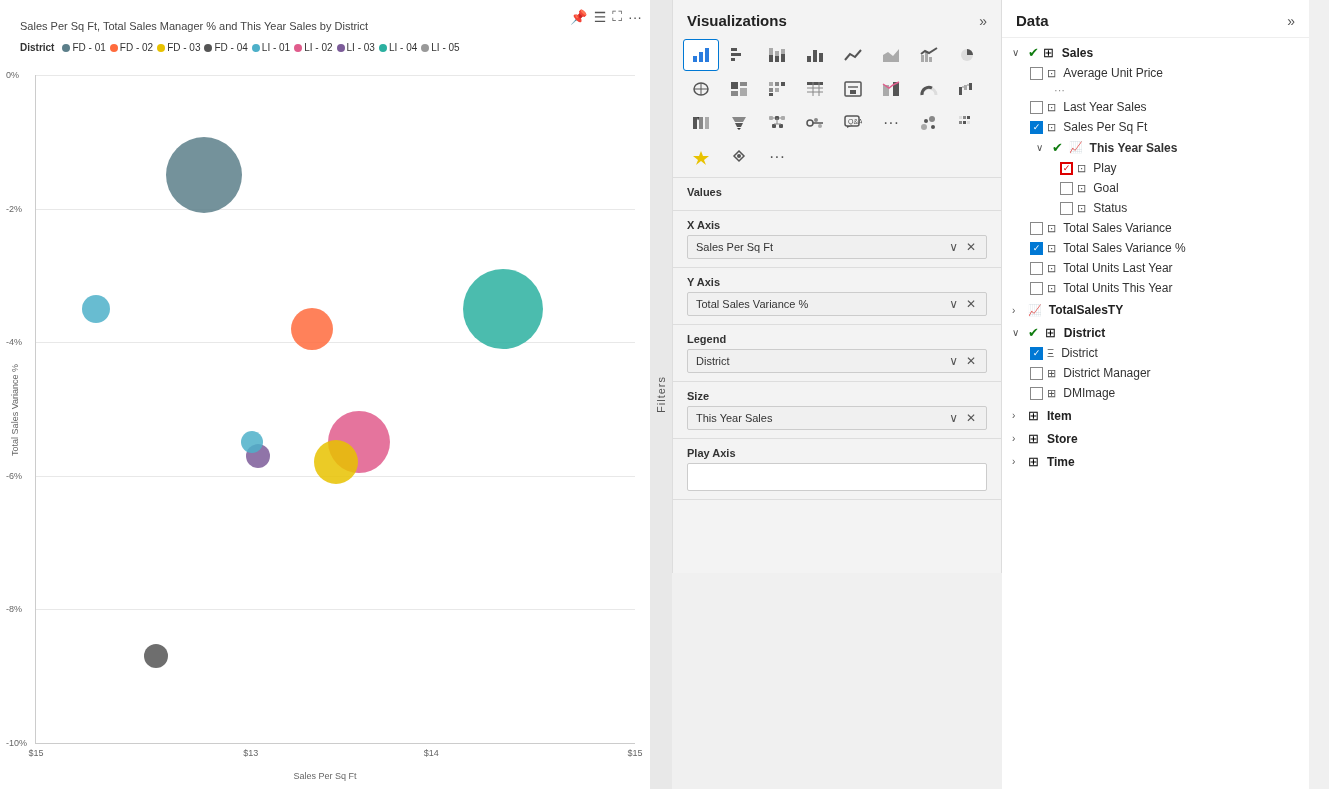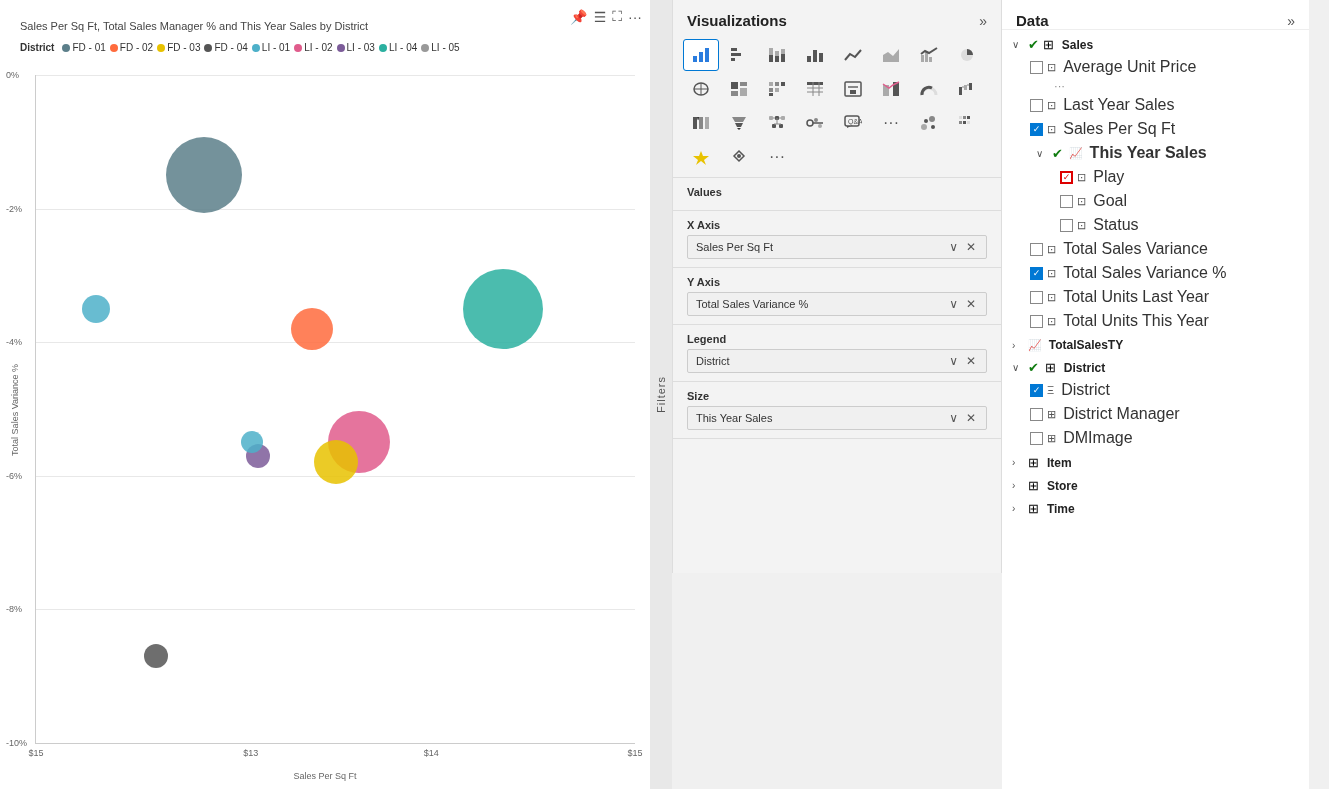--- a/index.html
+++ b/index.html
@@ -249,21 +249,21 @@
       background: #fff;
       display: flex;
       flex-direction: column;
       flex-shrink: 0;
     }
 
     .data-header {
       display: flex;
       justify-content: space-between;
       align-items: center;
-      padding: 12px 14px 0;
+      padding: 12px 14px 8px;
       border-bottom: 1px solid #eee;
     }
 
     .data-title {
       font-size: 15px;
       font-weight: 600;
       color: #222;
     }
 
     .data-arrow {
@@ -353,21 +353,21 @@
     }
 
     .tree-checkbox.checked-red {
       background: #fff;
       border-color: #d00;
       color: #d00;
       border-width: 2px;
     }
 
     .tree-item-name {
-      font-size: 16px;
+      font-size: 12px;
       color: #333;
     }
 
     .tree-item-dots {
       font-size: 11px;
       color: #888;
       padding: 1px 10px 1px 28px;
     }
 
     .tree-subgroup {
@@ -745,20 +745,24 @@
       <div class="field-section-title">Size</div>
       <div class="field-filled">
         <span>This Year Sales</span>
         <div class="field-filled-controls">
           <button class="field-ctrl-btn">∨</button>
           <button class="field-ctrl-btn">✕</button>
         </div>
       </div>
     </div>
 
+    <div class="field-section">
+      <div class="field-section-title">Play Axis</div>
+      <div class="field-drop-zone" style="min-height:28px;"></div>
+    </div>
   </div>
 </div>
 
 <div class="data-panel">
   <div class="data-header">
     <span class="data-title">Data</span>
     <span class="data-arrow">»</span>
   </div>
 
 

